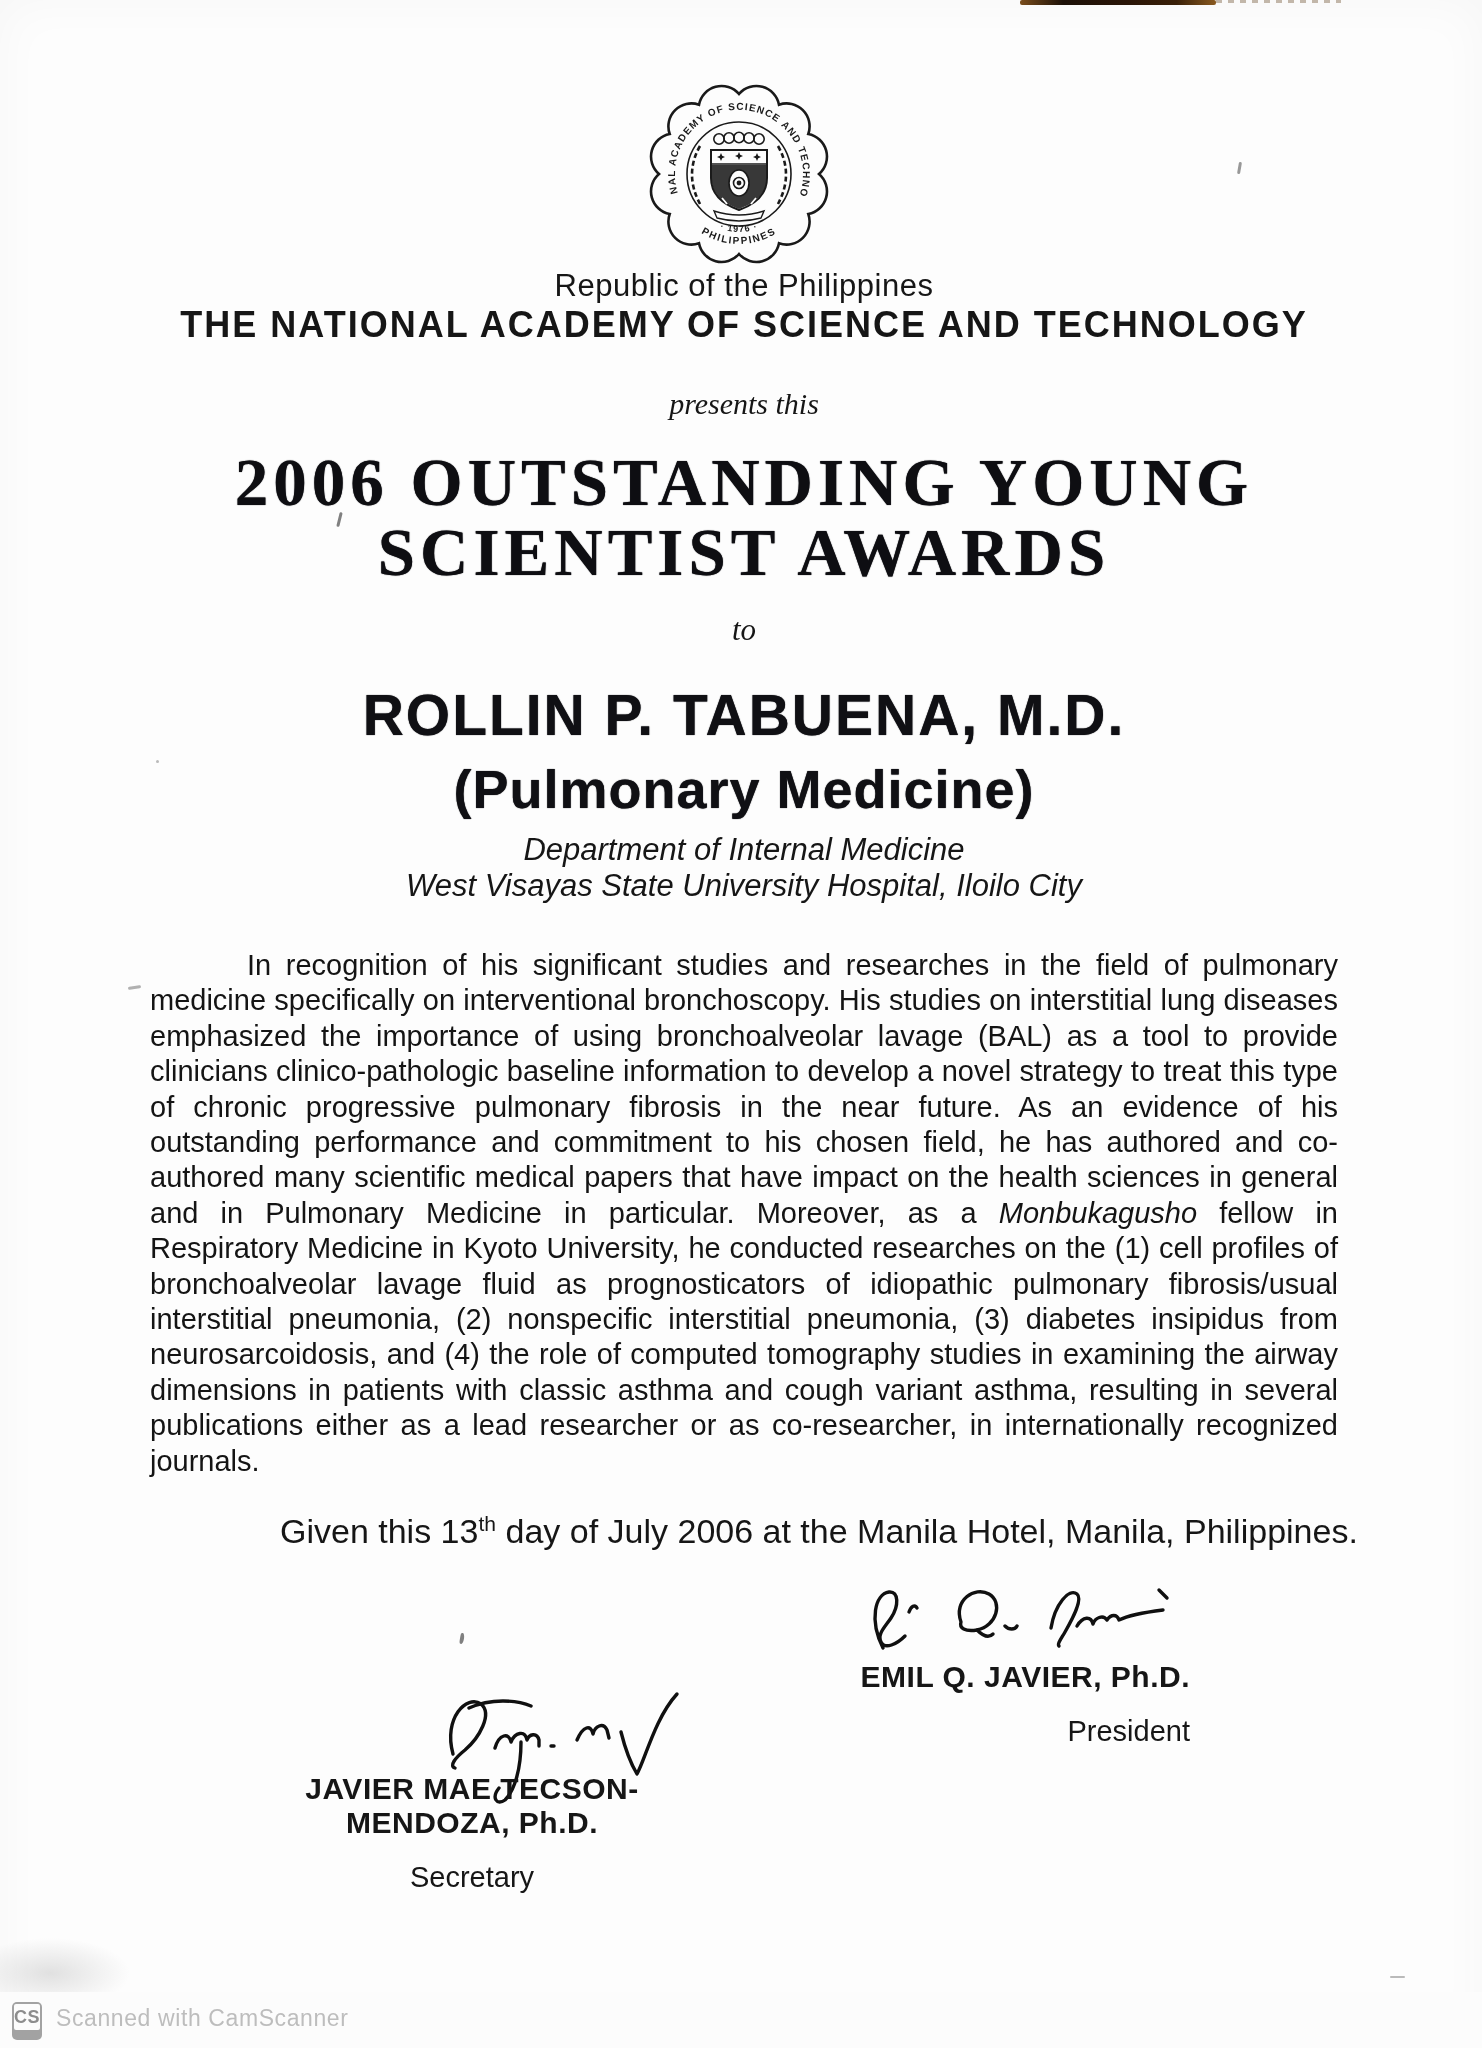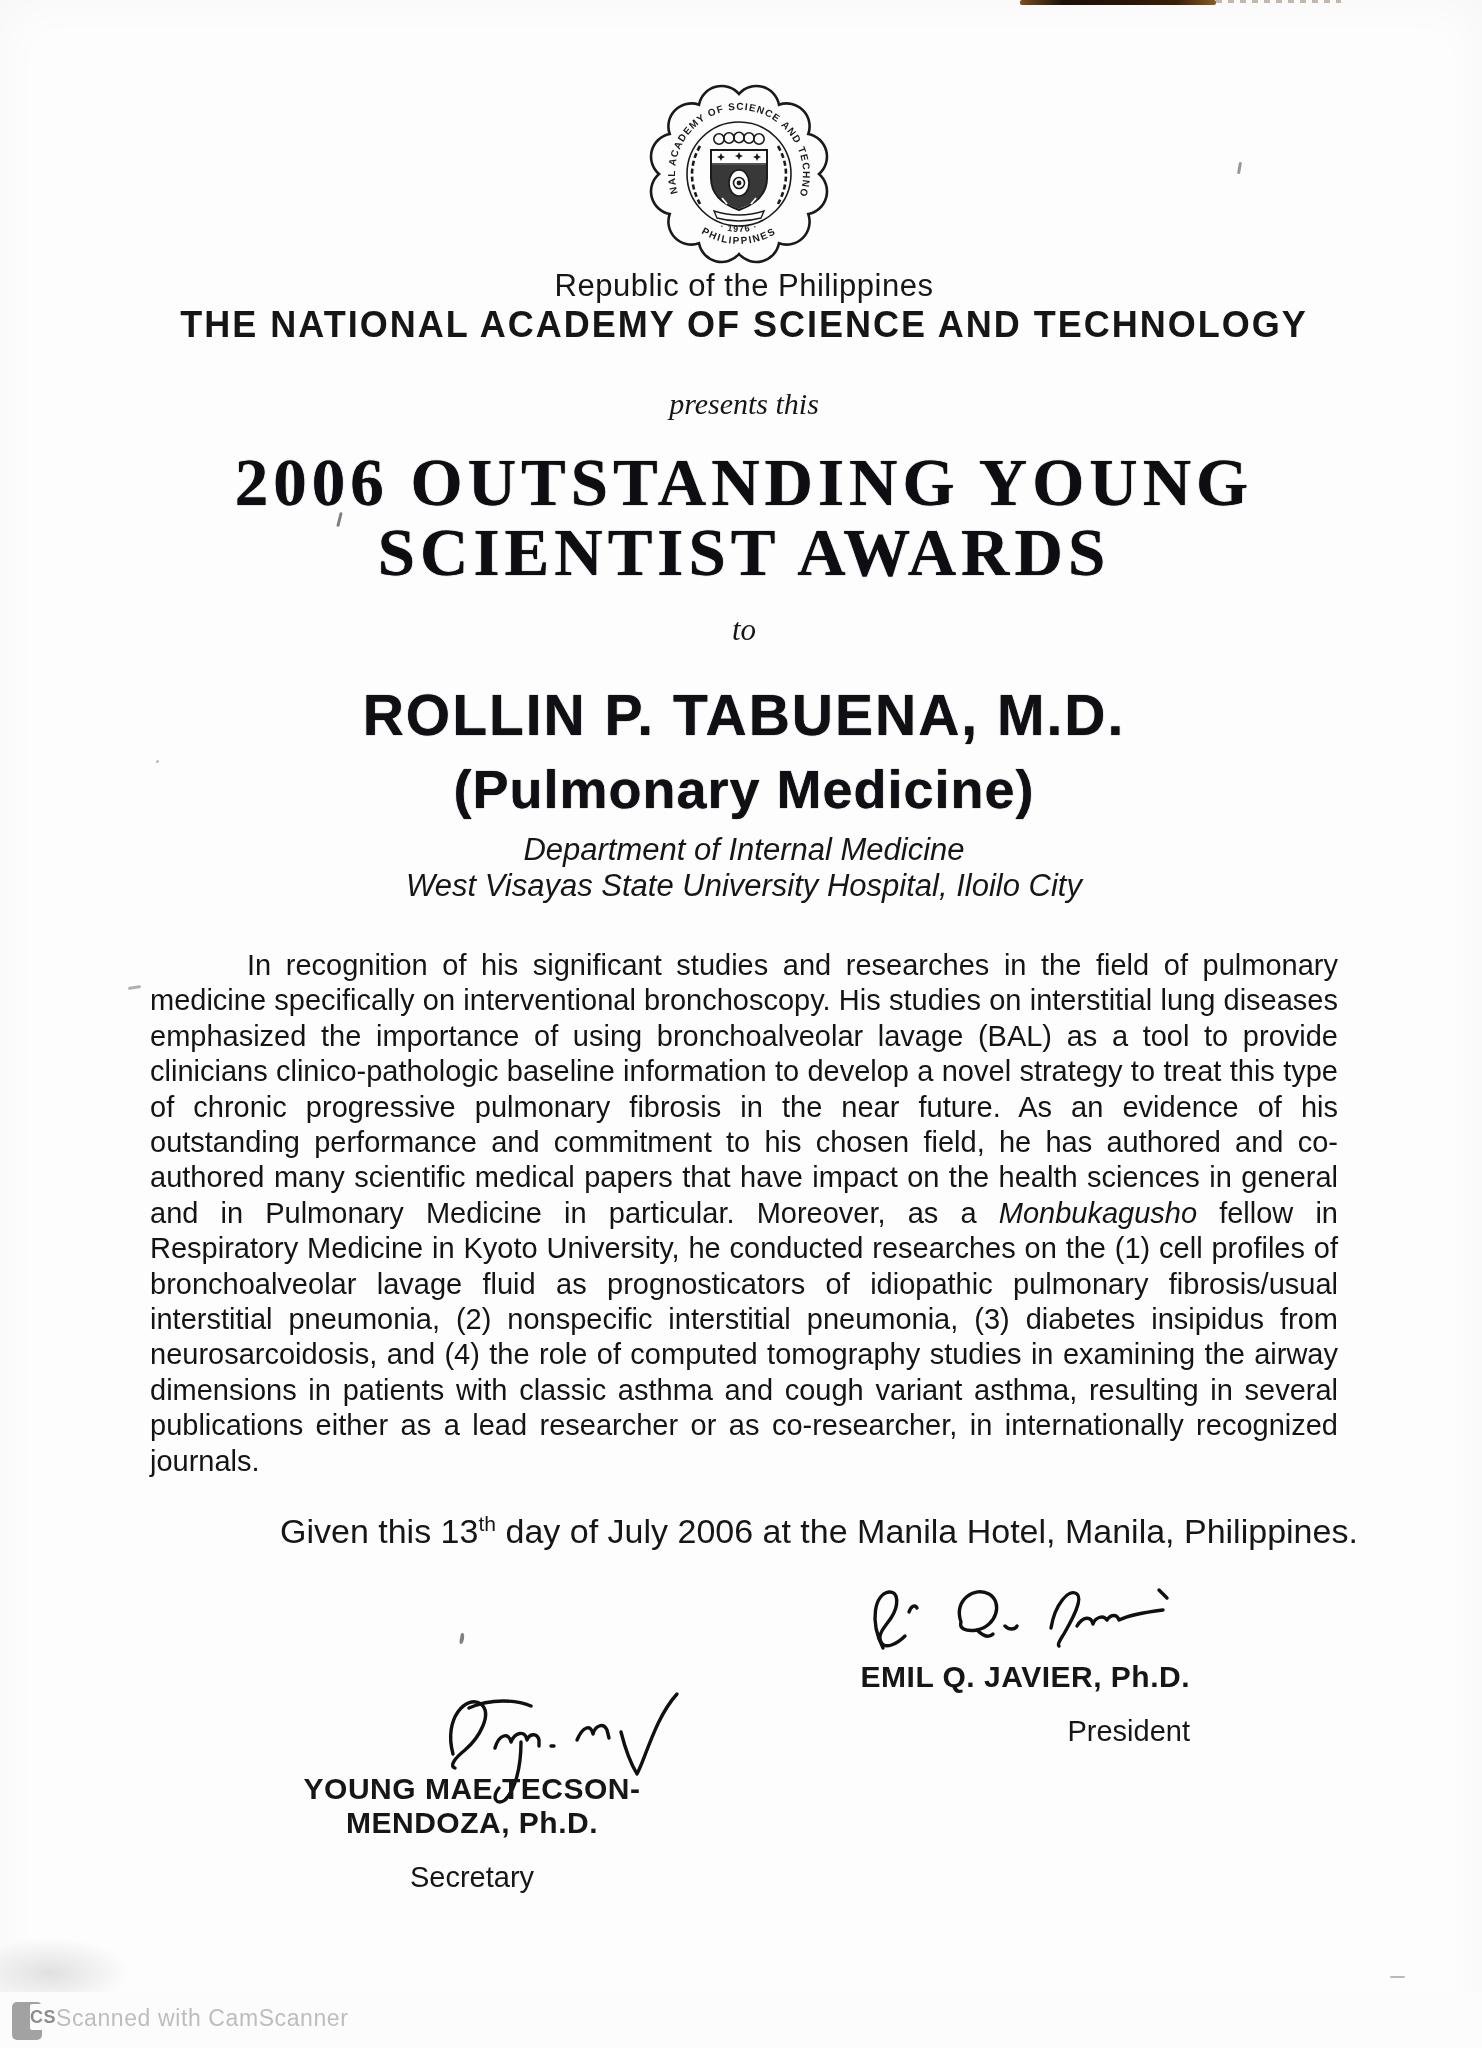--- a/index.html
+++ b/index.html
@@ -52,21 +52,21 @@
   
   .sig-svg{stroke:#101010;stroke-width:3.4;fill:none;stroke-linecap:round;stroke-linejoin:round;}
   .sig-block-right{left:830px;top:1660px;width:360px;text-align:right;}
   .sig-block-left{left:232px;top:1772px;width:480px;text-align:center;}
   .sig-name{font-size:30px;font-weight:bold;letter-spacing:.5px;}
   .sig-title{font-size:29px;margin-top:21px;}
 
   
   .footer-bar{left:0;top:1992px;width:1482px;height:56px;background:#fcfcfc;}
   .cs-icon{left:12px;top:2002px;width:30px;height:38px;border-radius:5px;background:#a2a2a2;}
-  .cs-icon-inner{position:absolute;left:18px;top:2px;width:26px;height:26px;border-radius:2px;
+  .cs-icon-inner{position:absolute;left:2px;top:2px;width:26px;height:26px;border-radius:2px;
     background:#fcfcfc;display:flex;align-items:center;justify-content:center;
     font-weight:bold;font-size:18px;color:#8d8d8d;letter-spacing:.5px;}
   .cs-text{left:56px;top:2005px;font-size:23px;color:#bdbdbd;letter-spacing:.6px;}
 
   
   .seal{left:648px;top:82px;width:182px;height:186px;}
   .seal svg text{font-family:"Liberation Sans",sans-serif;fill:#1a1a1a;}
 </style>
 </head>
 <body>
@@ -164,21 +164,21 @@
   <svg class="abs sig-svg" style="left:425px;top:1690px;" width="285" height="125" viewBox="0 0 285 125">
     <path d="M 28 64 C 18 28 42 4 56 14 C 68 24 54 48 40 60 C 30 68 24 76 30 78"></path>
     <path d="M 44 18 C 66 8 92 10 106 16"></path>
     <path d="M 70 58 C 74 44 84 42 86 52 C 90 42 100 40 102 50 C 104 44 112 42 114 50 L 114 56"></path>
     <path d="M 96 52 C 96 78 90 100 80 110 C 72 116 66 108 74 98"></path>
     <path d="M 126 56 L 129 56"></path>
     <path d="M 152 50 C 158 36 166 34 168 44 C 170 36 178 32 182 40 L 184 48"></path>
     <path d="M 196 42 C 200 58 206 74 212 84 C 220 70 230 28 252 4"></path>
   </svg>
   <div class="abs sig-block-left">
-    <div class="sig-name">YOUNG MAE TECSON-MENDOZA, Ph.D.</div>
+    <div class="sig-name">JAVIER MAE TECSON-MENDOZA, Ph.D.</div>
     <div class="sig-title">Secretary</div>
   </div>
 
   <div class="abs footer-bar"></div>
   <div class="abs cs-icon">
     <div class="cs-icon-inner">CS</div>
   </div>
   <div class="abs cs-text">Scanned with CamScanner</div>
 
 </div>

